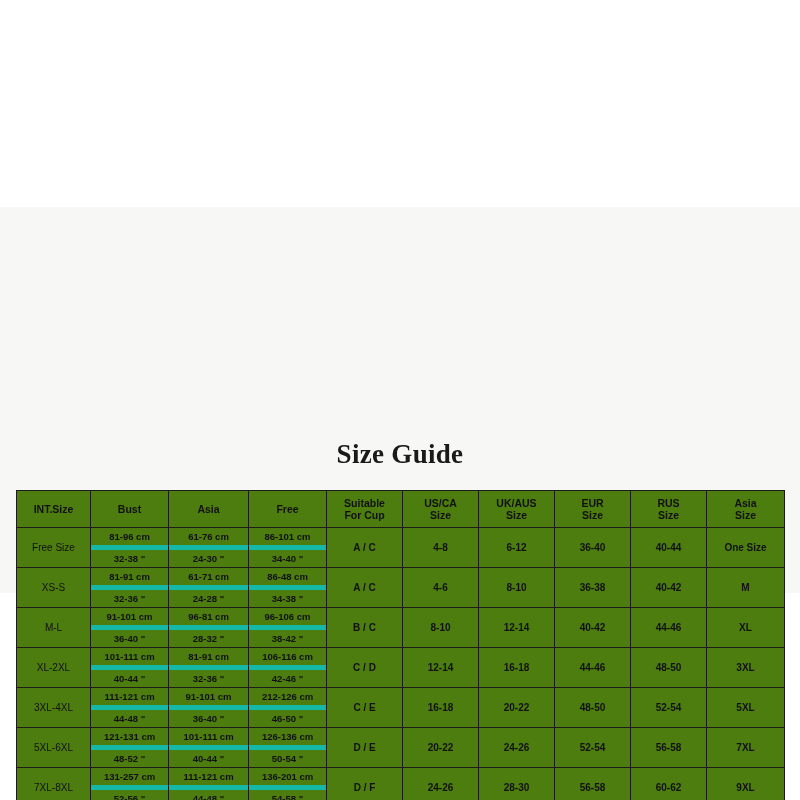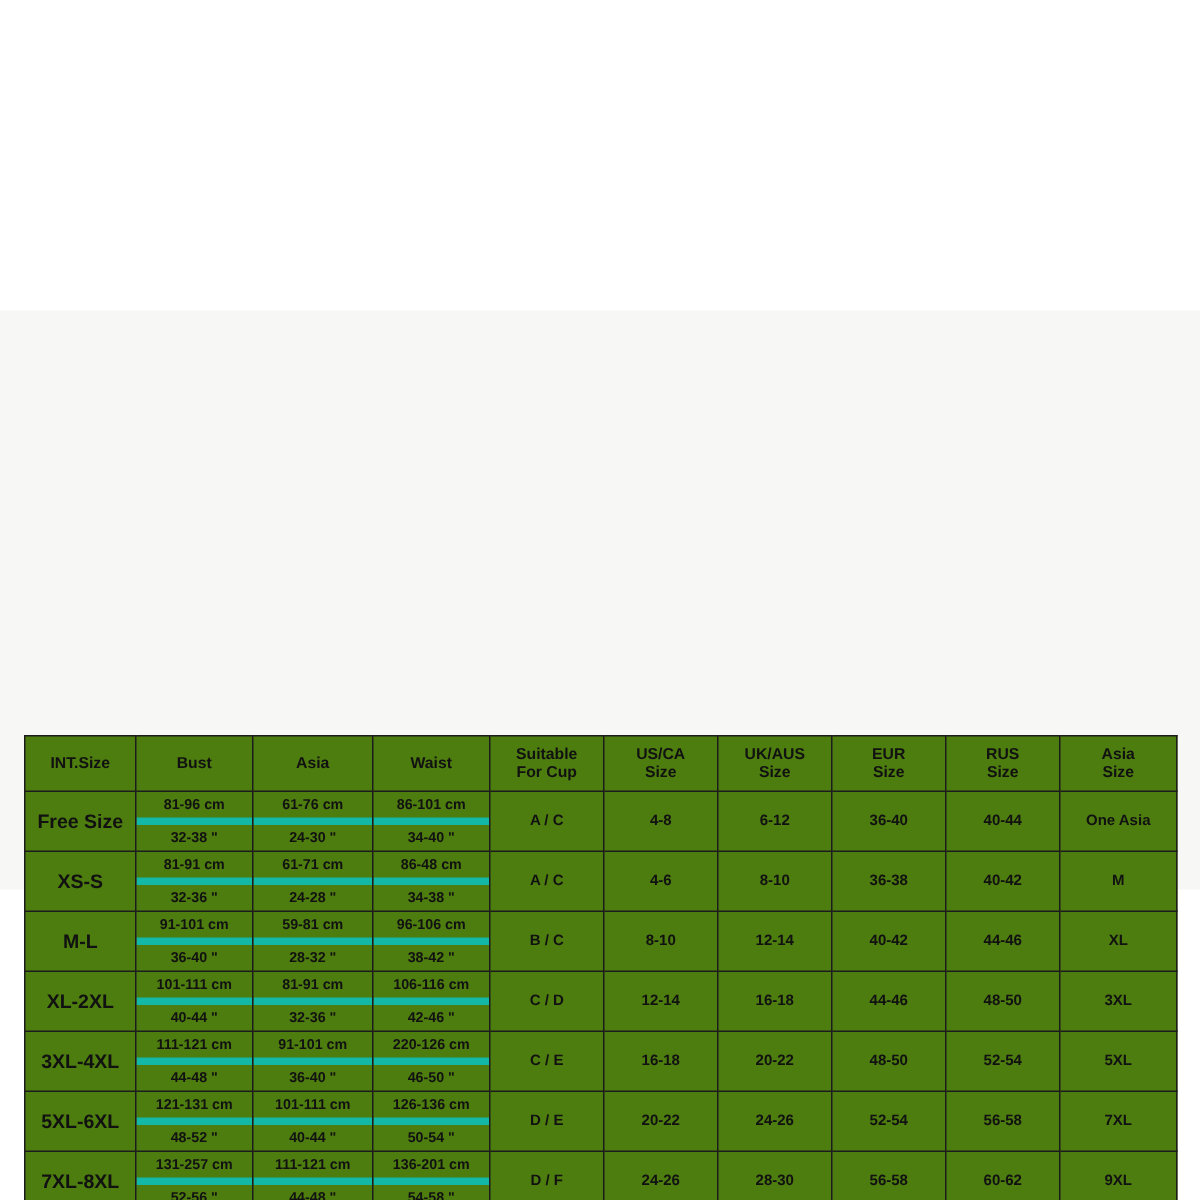--- a/index.html
+++ b/index.html
@@ -69,22 +69,22 @@
   }
   thead th .l2 {
     display: block;
   }
   tbody td {
     font-size: 10px;
     font-weight: 700;
     height: 35px;
   }
   td.intsize {
-    font-size: 13px;
-    font-weight: 700;
+    font-size: 10px;
+    font-weight: 400;
     margin-left: 44px;
   }
   
   td.split {
     padding: 0;
   }
   td.split .cm,
   td.split .inch {
     display: block;
     height: 17px;
@@ -107,20 +107,21 @@
   col.c-rus   { width: 76px; }
   col.c-asia  { width: 78px; }
 </style>
 </head>
 <body>
 
 <div class="page">
 
   <div class="panel">
 
+    <div class="title">Size Guide</div>
 
     <div class="table-wrap">
       <table class="size-guide">
         <colgroup>
           <col class="c-int">
           <col class="c-bust">
           <col class="c-waist">
           <col class="c-hips">
           <col class="c-cup">
           <col class="c-usca">
@@ -134,21 +135,21 @@
             <th>
               <span>INT.Size</span>
             </th>
             <th>
               <span>Bust</span>
             </th>
             <th>
               <span>Asia</span>
             </th>
             <th>
-              <span>Waist</span>
+              <span>Free</span>
             </th>
             <th>
               <span>Suitable</span>
               <span class="l2">For Cup</span>
             </th>
             <th>
               <span>US/CA</span>
               <span class="l2">Size</span>
             </th>
             <th>
@@ -183,21 +184,21 @@
             </td>
             <td class="split">
               <span class="cm">86-101 cm</span>
               <span class="inch">34-40 "</span>
             </td>
             <td>A / C</td>
             <td>4-8</td>
             <td>6-12</td>
             <td>36-40</td>
             <td>40-44</td>
-            <td>One Asia</td>
+            <td>One Size</td>
           </tr>
 
           <tr>
             <td class="intsize">XS-S</td>
             <td class="split">
               <span class="cm">81-91 cm</span>
               <span class="inch">32-36 "</span>
             </td>
             <td class="split">
               <span class="cm">61-71 cm</span>
@@ -215,21 +216,21 @@
             <td>M</td>
           </tr>
 
           <tr>
             <td class="intsize">M-L</td>
             <td class="split">
               <span class="cm">91-101 cm</span>
               <span class="inch">36-40 "</span>
             </td>
             <td class="split">
-              <span class="cm">59-81 cm</span>
+              <span class="cm">96-81 cm</span>
               <span class="inch">28-32 "</span>
             </td>
             <td class="split">
               <span class="cm">96-106 cm</span>
               <span class="inch">38-42 "</span>
             </td>
             <td>B / C</td>
             <td>8-10</td>
             <td>12-14</td>
             <td>40-42</td>
@@ -263,21 +264,21 @@
             <td class="intsize">3XL-4XL</td>
             <td class="split">
               <span class="cm">111-121 cm</span>
               <span class="inch">44-48 "</span>
             </td>
             <td class="split">
               <span class="cm">91-101 cm</span>
               <span class="inch">36-40 "</span>
             </td>
             <td class="split">
-              <span class="cm">220-126 cm</span>
+              <span class="cm">212-126 cm</span>
               <span class="inch">46-50 "</span>
             </td>
             <td>C / E</td>
             <td>16-18</td>
             <td>20-22</td>
             <td>48-50</td>
             <td>52-54</td>
             <td>5XL</td>
           </tr>
 

